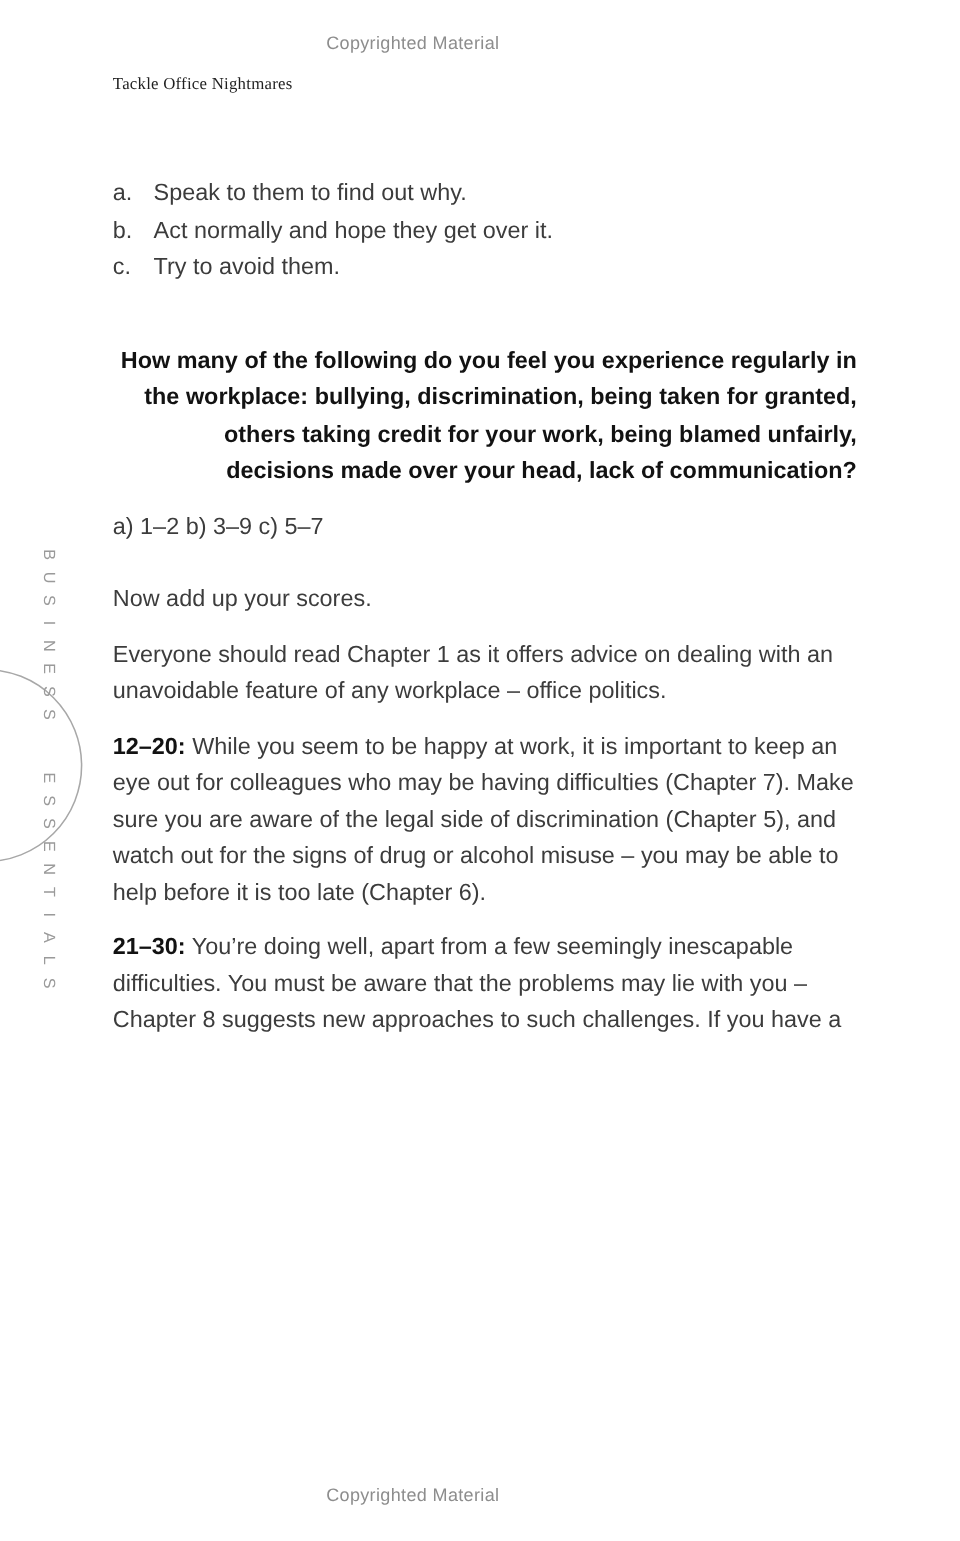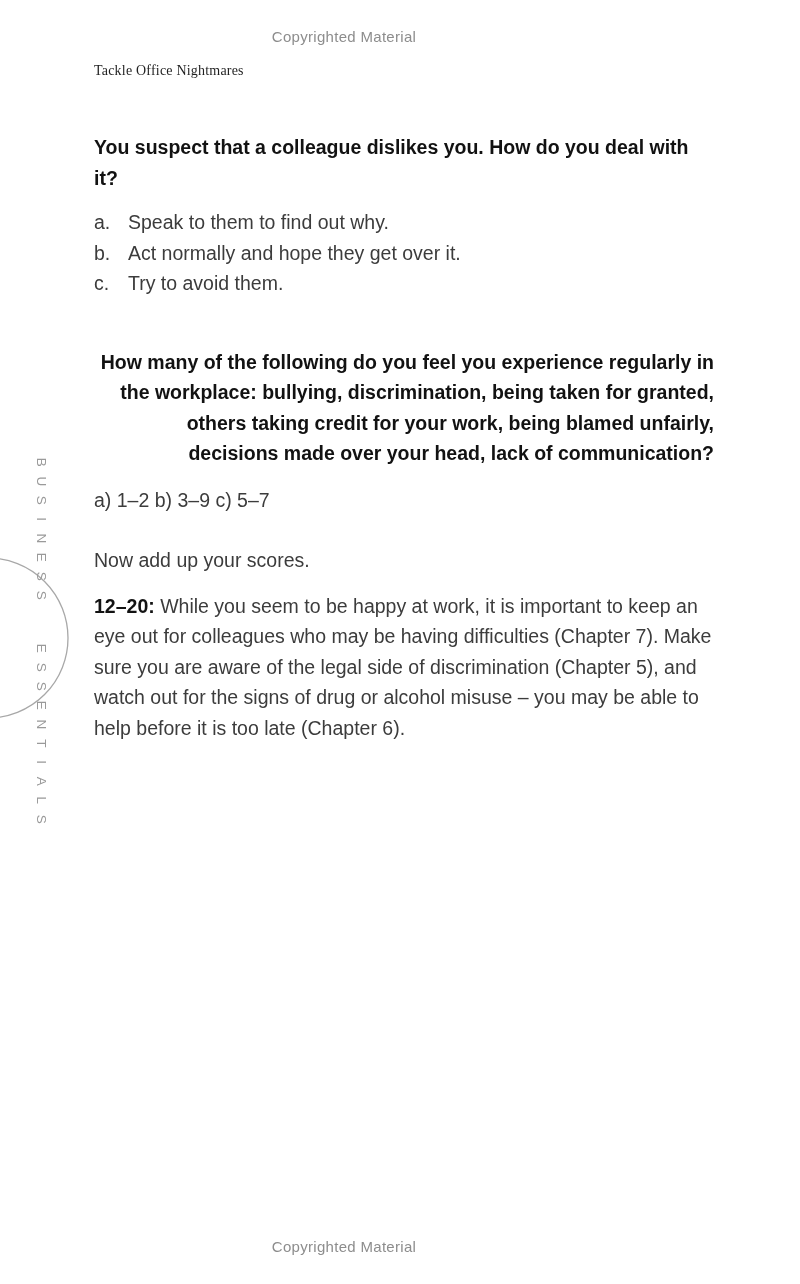--- a/index.html
+++ b/index.html
@@ -104,21 +104,20 @@
     <div class="spine-letter">N</div>
     <div class="spine-letter">T</div>
     <div class="spine-letter">I</div>
     <div class="spine-letter">A</div>
     <div class="spine-letter">L</div>
     <div class="spine-letter">S</div>
   </div>
 
 <div class="content">
 
-  <div class="q-heading q1">You suspect that a colleague dislikes you. How do you deal with it?</div>
 
   <ul class="options">
     <li class="option-row">
       <span class="option-label">a.</span>
       <span class="option-text">Speak to them to find out why.</span>
     </li>
     <li class="option-row">
       <span class="option-label">b.</span>
       <span class="option-text">Act normally and hope they get over it.</span>
     </li>
@@ -128,19 +127,21 @@
     </li>
   </ul>
 
   <div class="q-heading q2">How many of the following do you feel you experience regularly in the workplace: bullying, discrimination, being taken for granted, others taking credit for your work, being blamed unfairly, decisions made over your head, lack of communication?</div>
 
   <p class="options-line">a) 1–2 b) 3–9 c) 5–7</p>
 
 
   <p class="score-instruction">Now add up your scores.</p>
 
+  <p class="intro-para">Everyone should read Chapter 1 as it offers advice on dealing with an unavoidable feature of any workplace – office politics.</p>
 
   <p class="band-para"><span class="band-range">12–20:</span> <span>While you seem to be happy at work, it is important to keep an eye out for colleagues who may be having difficulties (Chapter 7). Make sure you are aware of the legal side of discrimination (Chapter 5), and watch out for the signs of drug or alcohol misuse – you may be able to help before it is too late (Chapter 6).</span></p>
 
+  <p class="band-para"><span class="band-range">21–30:</span> <span>You’re doing well, apart from a few seemingly inescapable difficulties. You must be aware that the problems may lie with you – Chapter 8 suggests new approaches to such challenges. If you have a</span></p>
 
 </div>
 
 <div class="copyright bottom">Copyrighted Material</div>
 
 </body></html>

